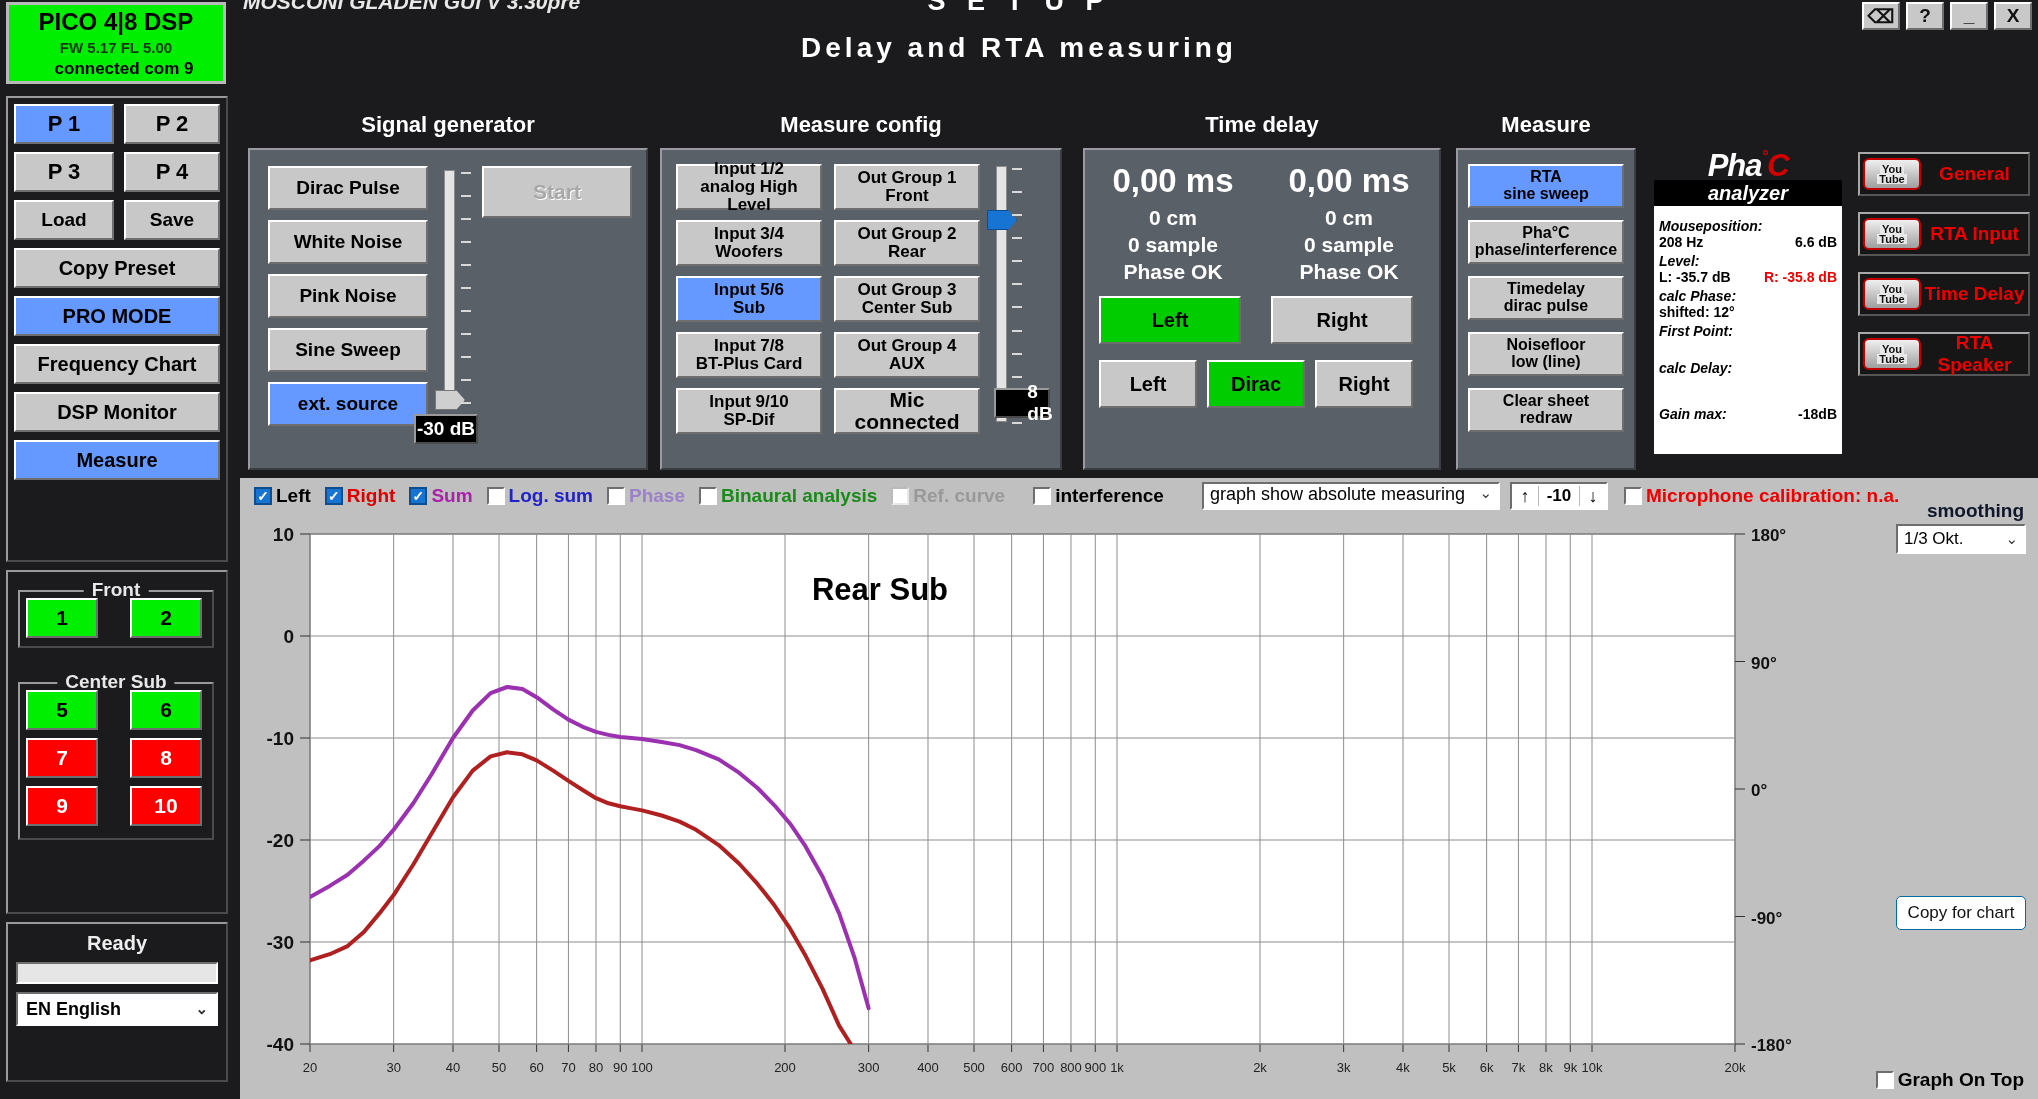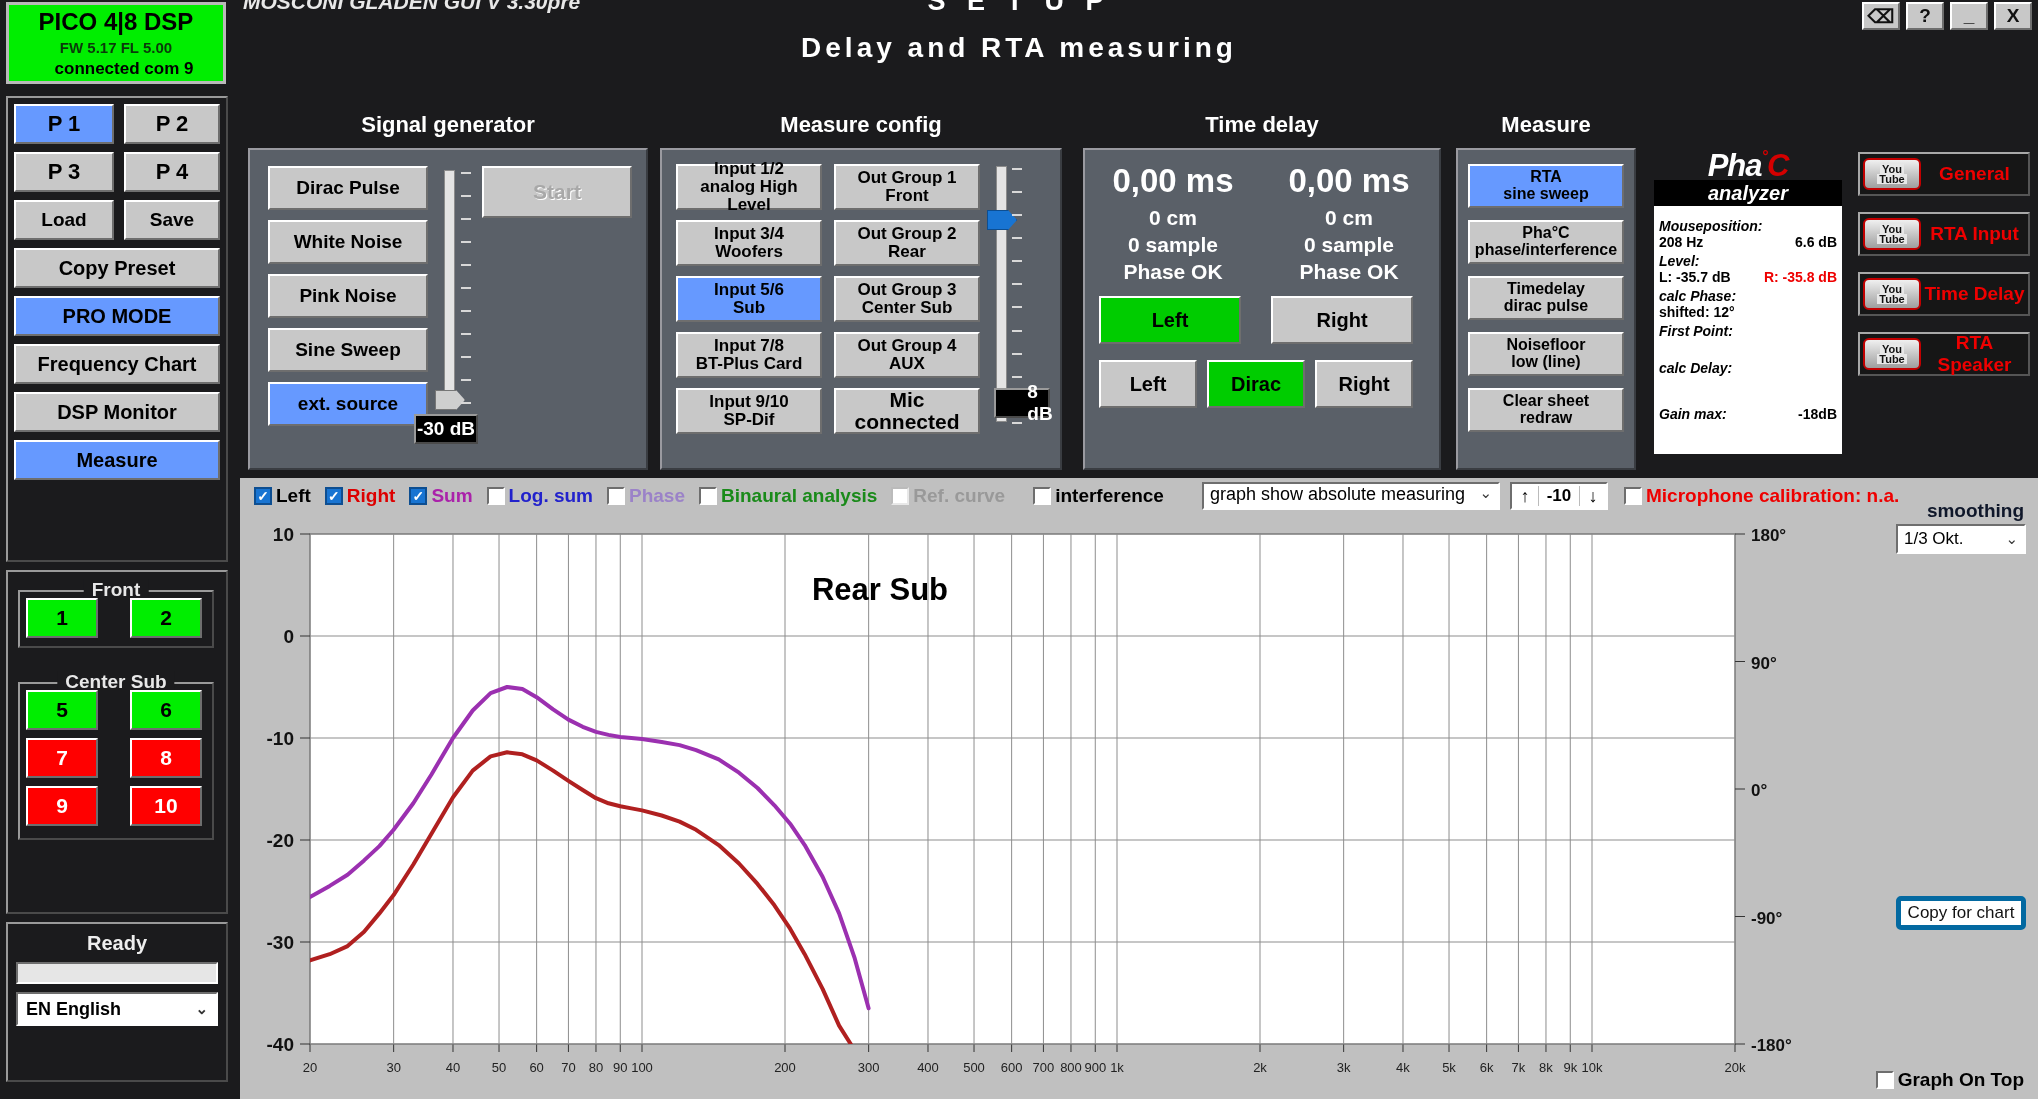--- a/index.html
+++ b/index.html
@@ -209,21 +209,21 @@
     display: flex; align-items: center; font-size: 17px; font-weight: bold;
   }
   .spin .arw { width: 26px; text-align: center; cursor: pointer; font-size: 18px; }
   .spin .val { width: 42px; text-align: center; border-left: 1px solid #bbb; border-right: 1px solid #bbb; }
 
   .plot-outer { position: absolute; left: 0; top: 36px; width: 1798px; height: 585px; }
   .plot-svg { position: absolute; left: 0; top: 0; }
 
   .copy-chart-btn {
     position: absolute; right: 12px; top: 418px; width: 130px; height: 34px;
-    background: #fff; border: 5px solid #0369a1; border-radius: 5px;
+    background: #fff; border: 1px solid #0369a1; border-radius: 5px;
     display: flex; align-items: center; justify-content: center;
     font-size: 17px; color: #111; cursor: pointer;
   }
   .smoothing-label { position: absolute; right: 14px; top: 22px; font-size: 19px; font-weight: bold; color: #0f172a; }
   .smoothing-sel {
     position: absolute; right: 12px; top: 46px; width: 130px; height: 30px;
     background: #fff; border: 2px solid; border-color: #6e6e6e #fff #fff #6e6e6e;
     display: flex; align-items: center; padding: 0 6px; font-size: 17px; cursor: pointer;
   }
   .graph-top {

